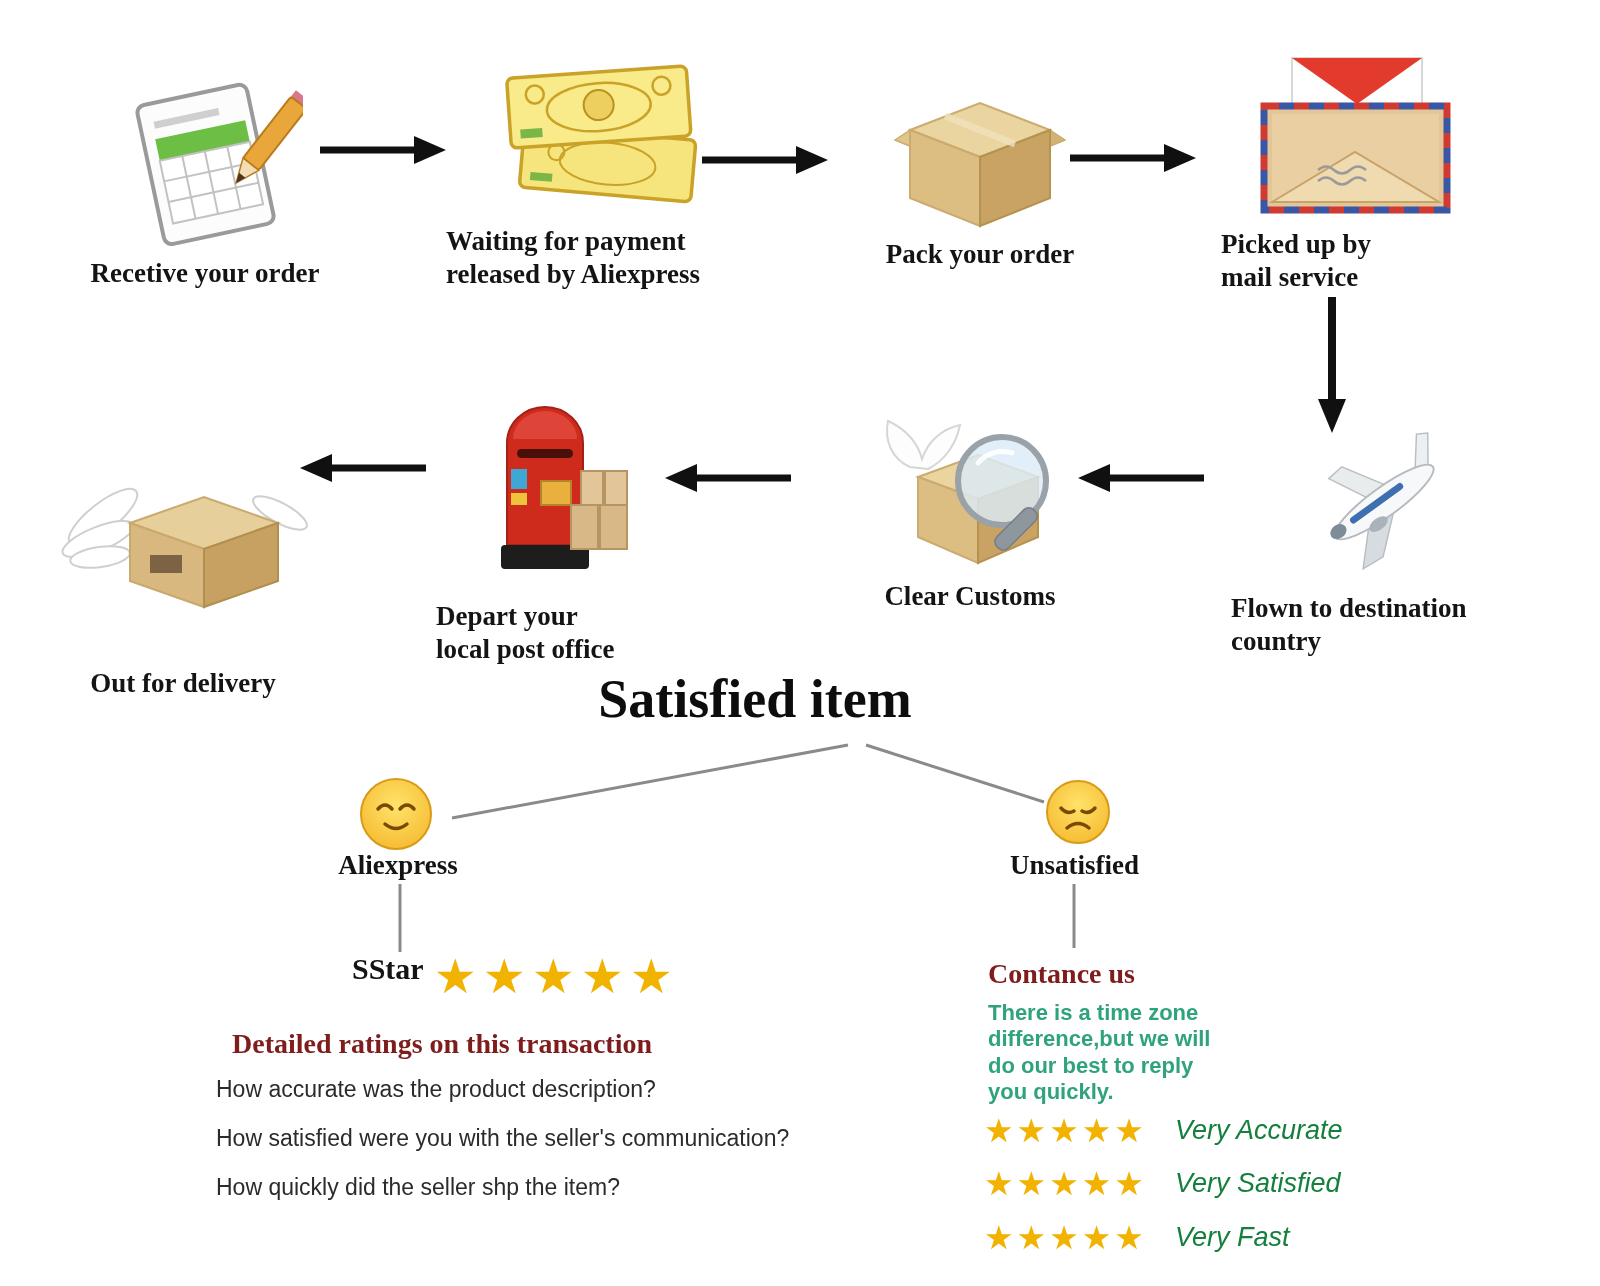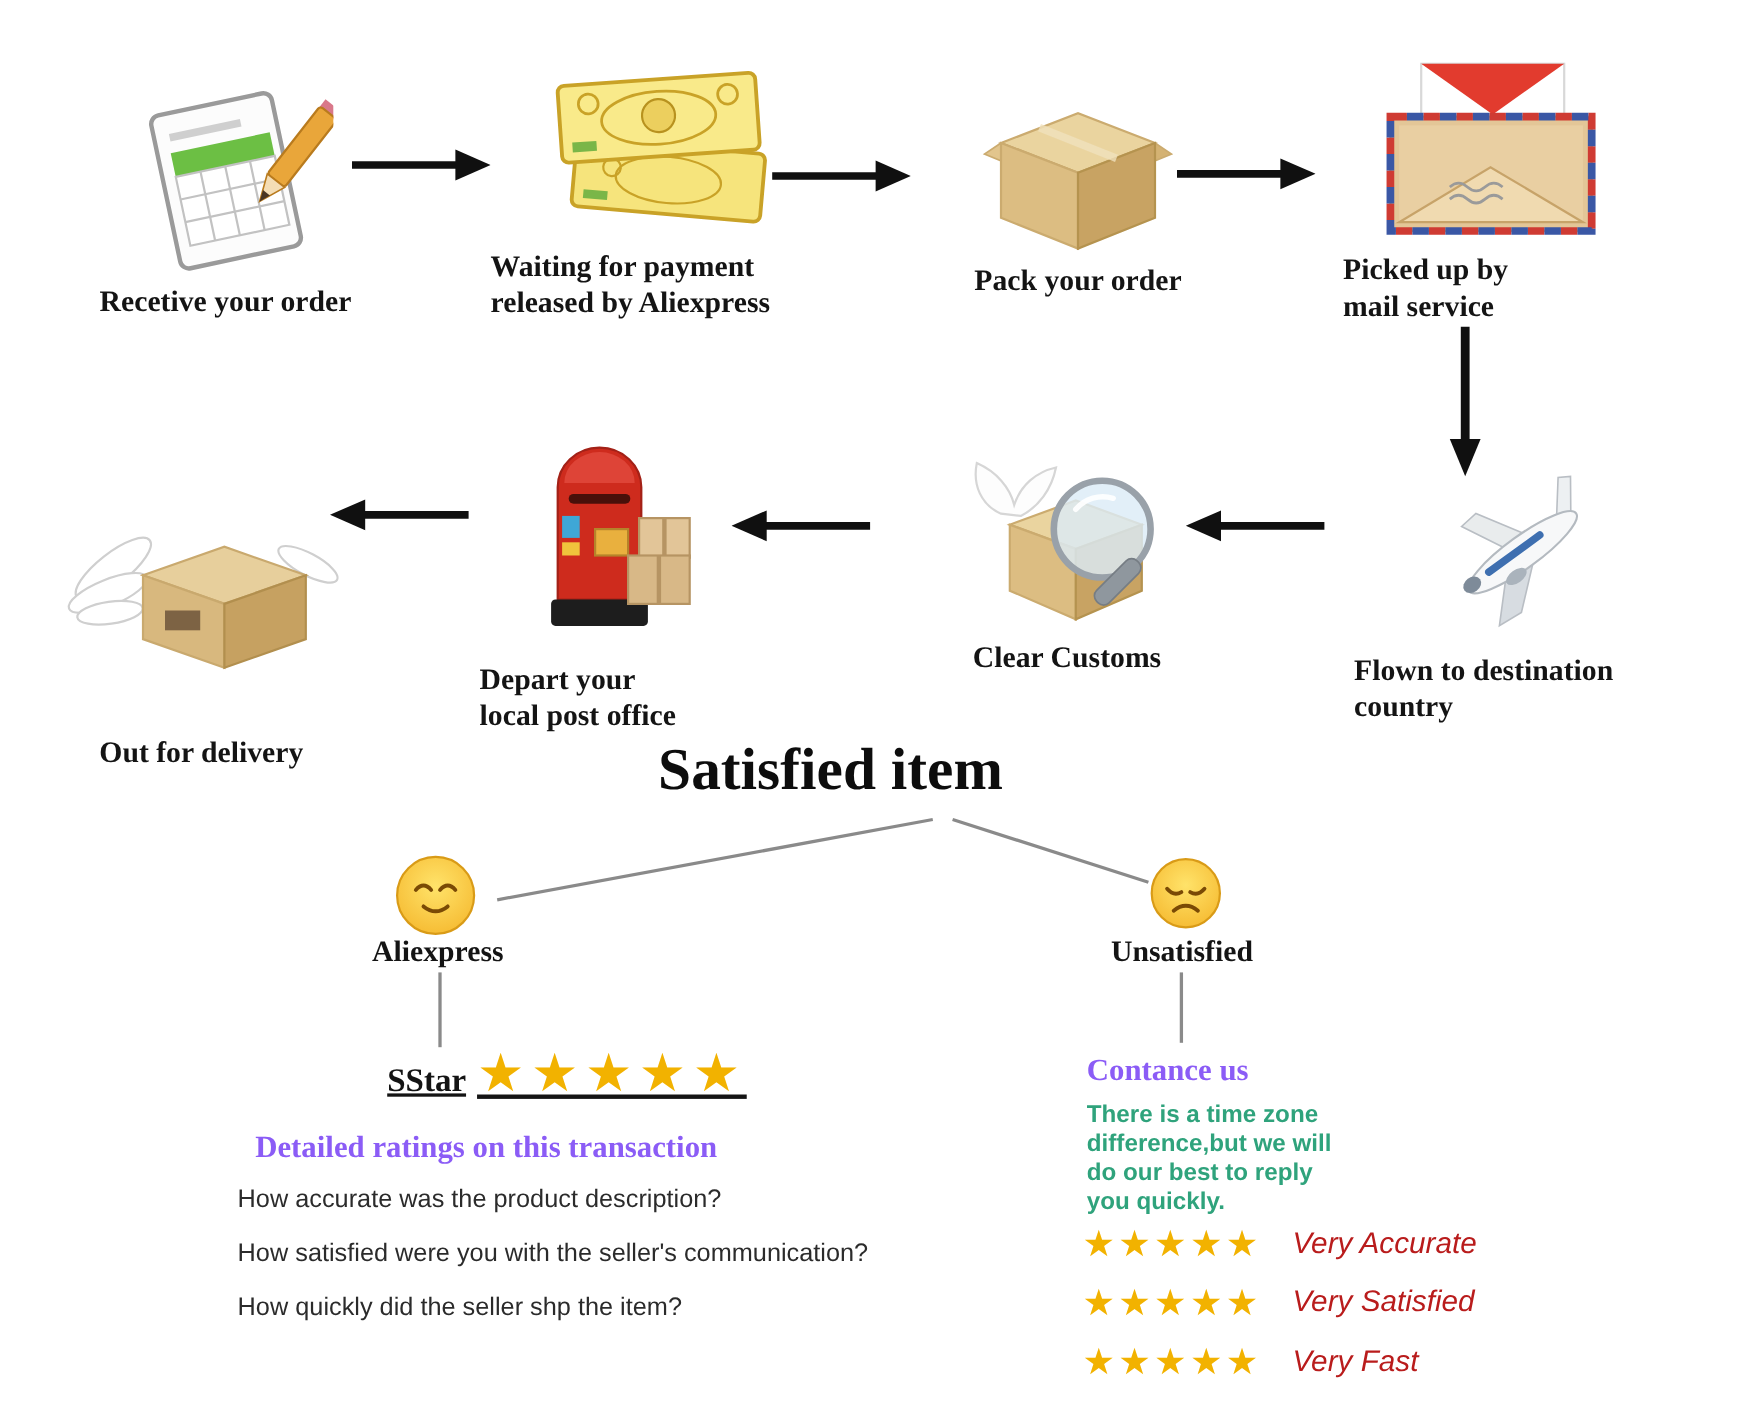--- a/index.html
+++ b/index.html
@@ -7,33 +7,33 @@
           font-family:"Liberation Serif",serif;color:#141414;}
   .step{position:absolute;display:flex;flex-direction:column;align-items:center;}
   .step-icon{display:block;}
   .step-label{font-family:"Liberation Serif",serif;font-weight:bold;font-size:27px;line-height:1.22;
               color:#141414;white-space:pre-line;text-align:center;margin-top:6px;}
   .align-left .step-label{align-self:flex-start;text-align:left;margin-left:16px;}
   .arrow{position:absolute;}
   .title{position:absolute;font-weight:bold;font-size:54px;color:#0d0d0d;text-align:center;}
   .face{position:absolute;}
   .face-label{position:absolute;font-weight:bold;font-size:27px;color:#141414;text-align:center;}
-  .sstar-row{position:absolute;display:flex;align-items:flex-end;text-decoration:underline;}
+  .sstar-row{position:absolute;display:flex;align-items:flex-start;}
   .sstar-name{font-weight:bold;font-size:30px;color:#141414;}
   .stars-big{font-family:"DejaVu Sans",sans-serif;font-size:48px;line-height:1;color:#F2B200;
              letter-spacing:6px;margin-left:10px;}
-  .section-heading{position:absolute;font-weight:bold;font-size:28px;color:#8b5cf6;}
+  .section-heading{position:absolute;font-weight:bold;font-size:28px;color:#7f1d1d;}
   .questions{position:absolute;font-family:"Liberation Sans",sans-serif;}
   .question{font-size:23px;color:#2b2b2b;margin-bottom:22px;}
   .note{position:absolute;font-family:"Liberation Sans",sans-serif;font-weight:bold;font-size:22px;
         line-height:1.2;color:#2FA37C;white-space:pre-line;}
   .ratings{position:absolute;}
   .rating-row{display:flex;align-items:center;margin-bottom:12px;}
   .stars-small{font-family:"DejaVu Sans",sans-serif;font-size:33px;line-height:1.25;color:#F2B200;letter-spacing:3px;}
-  .rating-label{font-family:"Liberation Sans",sans-serif;font-style:italic;font-size:27px;color:#b91c1c;margin-left:28px;}
+  .rating-label{font-family:"Liberation Sans",sans-serif;font-style:italic;font-size:27px;color:#15803d;margin-left:28px;}
   .overlay{position:absolute;left:0;top:0;pointer-events:none;}
 </style>
 </head>
 <body>
 
 <div id="canvas">
 
   <svg class="overlay" width="1600" height="1286" viewBox="0 0 1600 1286">
     <line x1="848" y1="745" x2="452" y2="818" stroke="#8a8a8a" stroke-width="3"></line>
     <line x1="866" y1="745" x2="1044" y2="802" stroke="#8a8a8a" stroke-width="3"></line>

